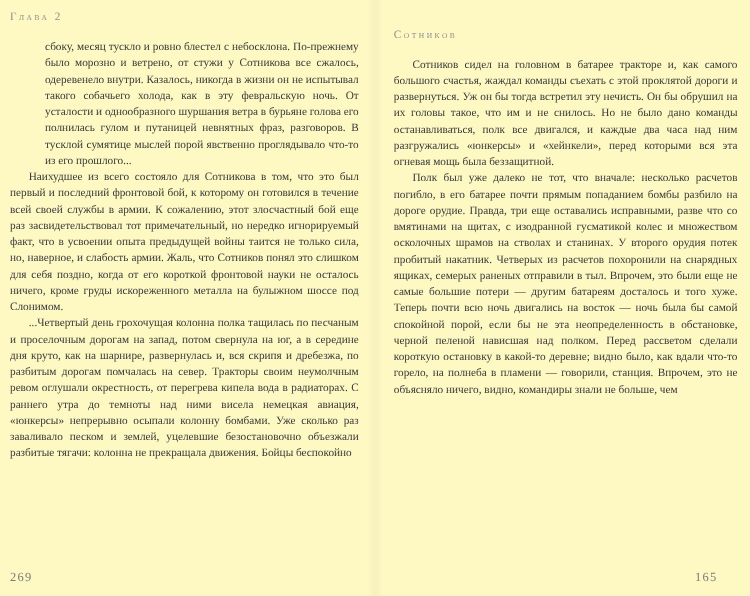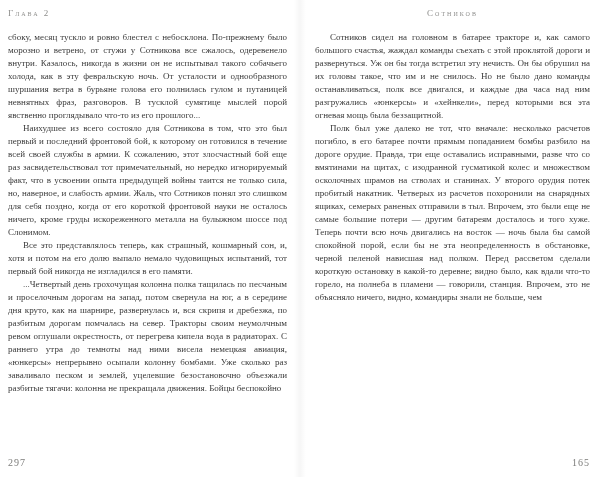--- a/index.html
+++ b/index.html
@@ -10,21 +10,21 @@
     background: #ebebe8;
     font-family: "Liberation Serif", "DejaVu Serif", serif;
     color: #3a3a3a;
     overflow: hidden;
   }
   .spread {
     position: relative;
     width: 600px;
     height: 477px;
     display: flex;
-    background: #ffffff;
+    background: #fef9c3;
   }
   .gutter {
     position: absolute;
     left: 294px;
     top: 0;
     width: 12px;
     height: 477px;
     background: linear-gradient(to right, rgba(0,0,0,0), rgba(0,0,0,0.035), rgba(0,0,0,0));
     pointer-events: none;
   }
@@ -39,58 +39,57 @@
   .page.right { padding-left: 15px; padding-right: 10px; }
   .running-header {
     font-size: 9px;
     letter-spacing: 2px;
     color: #8d8d8b;
     font-variant: small-caps;
     height: 14px;
     margin-bottom: 9px;
     white-space: nowrap;
   }
-  .page.right .running-header { text-align: center; }
+  .page.right .running-header { text-align: left; margin-top: 14px; }
   .text-block {
     height: 414px;
     overflow: hidden;
     text-align: justify;
     font-size: 9px;
     line-height: 13px;
   }
   .text-block p {
     margin: 0;
     padding: 0;
     text-indent: 15px;
   }
-  .text-block p.cont { text-indent: 0; }
+  .text-block p.cont { text-indent: 0; margin-left: 28px; }
   .page-number {
     position: absolute;
     bottom: 9px;
     font-size: 10px;
     letter-spacing: 1px;
     color: #7c7c7a;
   }
   .page.left  .page-number { left: 8px; }
-  .page.right .page-number { right: 10px; text-align: center; }
+  .page.right .page-number { right: 26px; text-align: center; }
 </style>
 </head>
 <body>
 
 <div class="spread">
 
   <div class="page left">
     <div class="running-header">Глава 2</div>
     <div class="text-block">
       <p class="cont">сбоку, месяц тускло и ровно блестел с небосклона. По-прежнему было морозно и ветрено, от стужи у Сотникова все сжалось, одеревенело внутри. Казалось, никогда в жизни он не испытывал такого собачьего холода, как в эту февральскую ночь. От усталости и однообразного шуршания ветра в бурьяне голова его полнилась гулом и путаницей невнятных фраз, разговоров. В тусклой сумятице мыслей порой явственно проглядывало что-то из его прошлого...</p>
       <p>Наихудшее из всего состояло для Сотникова в том, что это был первый и последний фронтовой бой, к которому он готовился в течение всей своей службы в армии. К сожалению, этот злосчастный бой еще раз засвидетельствовал тот примечательный, но нередко игнорируемый факт, что в усвоении опыта предыдущей войны таится не только сила, но, наверное, и слабость армии. Жаль, что Сотников понял это слишком для себя поздно, когда от его короткой фронтовой науки не осталось ничего, кроме груды искореженного металла на булыжном шоссе под Слонимом.</p>
-      <p>Все это представлялось теперь, как страшный, кошмарный сон, и, хотя и потом на его долю выпало немало чудовищных испытаний, тот первый бой никогда не изгладился в его памяти.</p>
       <p>...Четвертый день грохочущая колонна полка тащилась по песчаным и проселочным дорогам на запад, потом свернула на юг, а в середине дня круто, как на шарнире, развернулась и, вся скрипя и дребезжа, по разбитым дорогам помчалась на север. Тракторы своим неумолчным ревом оглушали окрестность, от перегрева кипела вода в радиаторах. С раннего утра до темноты над ними висела немецкая авиация, «юнкерсы» непрерывно осыпали колонну бомбами. Уже сколько раз заваливало песком и землей, уцелевшие безостановочно объезжали разбитые тягачи: колонна не прекращала движения. Бойцы беспокойно</p>
     </div>
-    <div class="page-number">297</div>
+    <div class="page-number">269</div>
   </div>
 
   <div class="gutter"></div>
 
   <div class="page right">
     <div class="running-header">Сотников</div>
     <div class="text-block">
       <p>Сотников сидел на головном в батарее тракторе и, как самого большого счастья, жаждал команды съехать с этой проклятой дороги и развернуться. Уж он бы тогда встретил эту нечисть. Он бы обрушил на их головы такое, что им и не снилось. Но не было дано команды останавливаться, полк все двигался, и каждые два часа над ним разгружались «юнкерсы» и «хейнкели», перед которыми вся эта огневая мощь была беззащитной.</p>
       <p>Полк был уже далеко не тот, что вначале: несколько расчетов погибло, в его батарее почти прямым попаданием бомбы разбило на дороге орудие. Правда, три еще оставались исправными, разве что со вмятинами на щитах, с изодранной гусматикой колес и множеством осколочных шрамов на стволах и станинах. У второго орудия потек пробитый накатник. Четверых из расчетов похоронили на снарядных ящиках, семерых раненых отправили в тыл. Впрочем, это были еще не самые большие потери — другим батареям досталось и того хуже. Теперь почти всю ночь двигались на восток — ночь была бы самой спокойной порой, если бы не эта неопределенность в обстановке, черной пеленой нависшая над полком. Перед рассветом сделали короткую остановку в какой-то деревне; видно было, как вдали что-то горело, на полнеба в пламени — говорили, станция. Впрочем, это не объясняло ничего, видно, командиры знали не больше, чем</p>
     </div>

